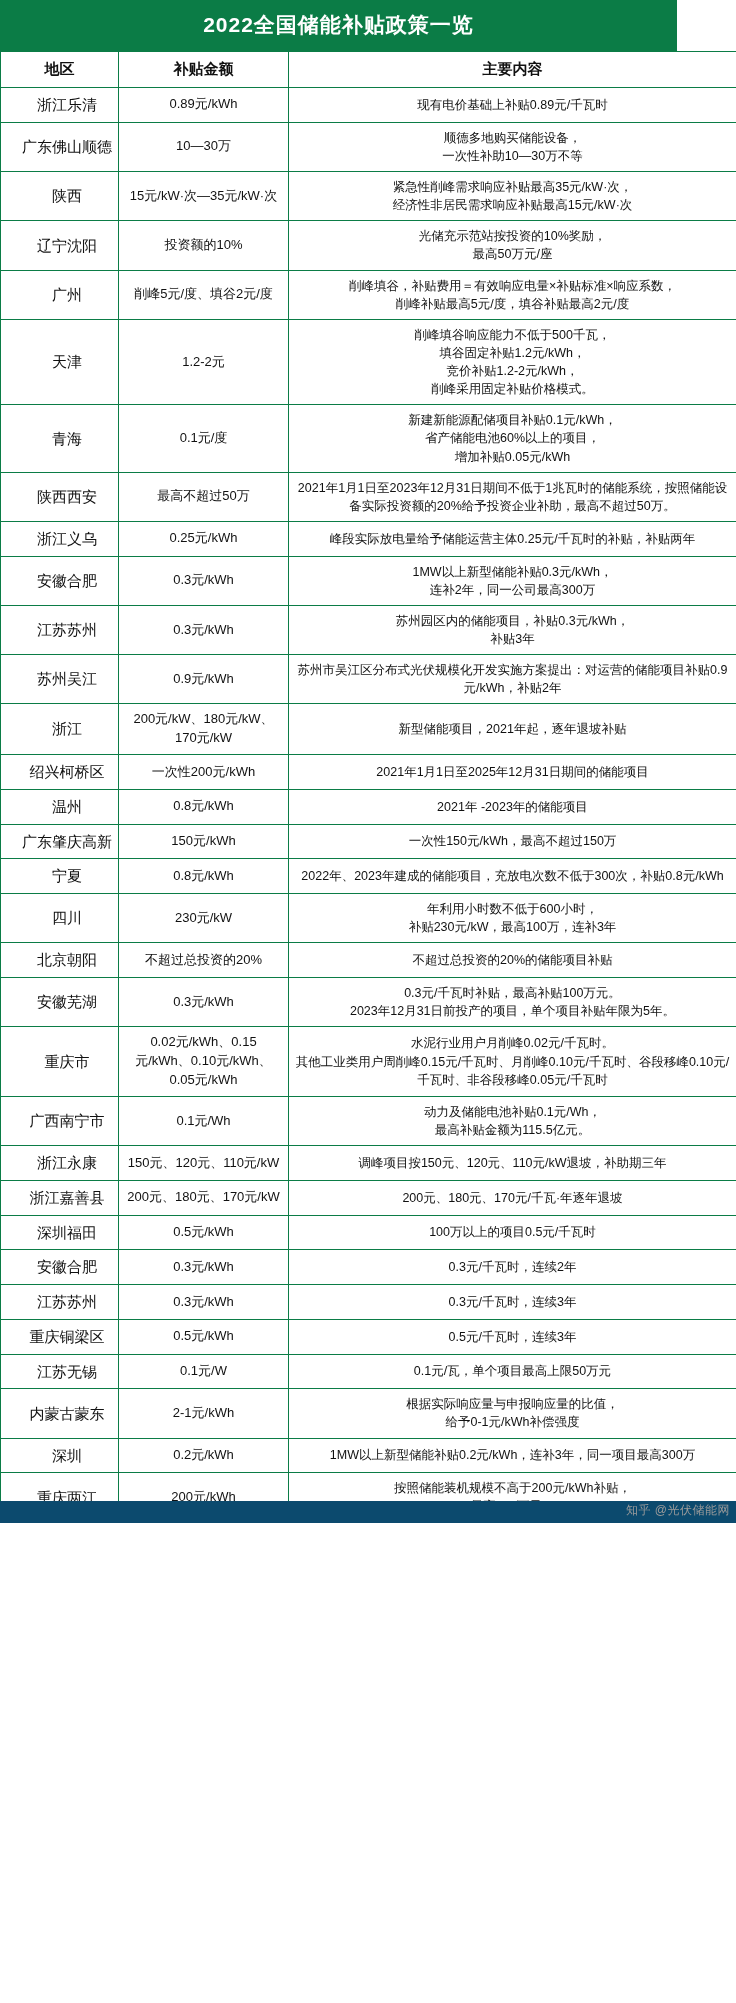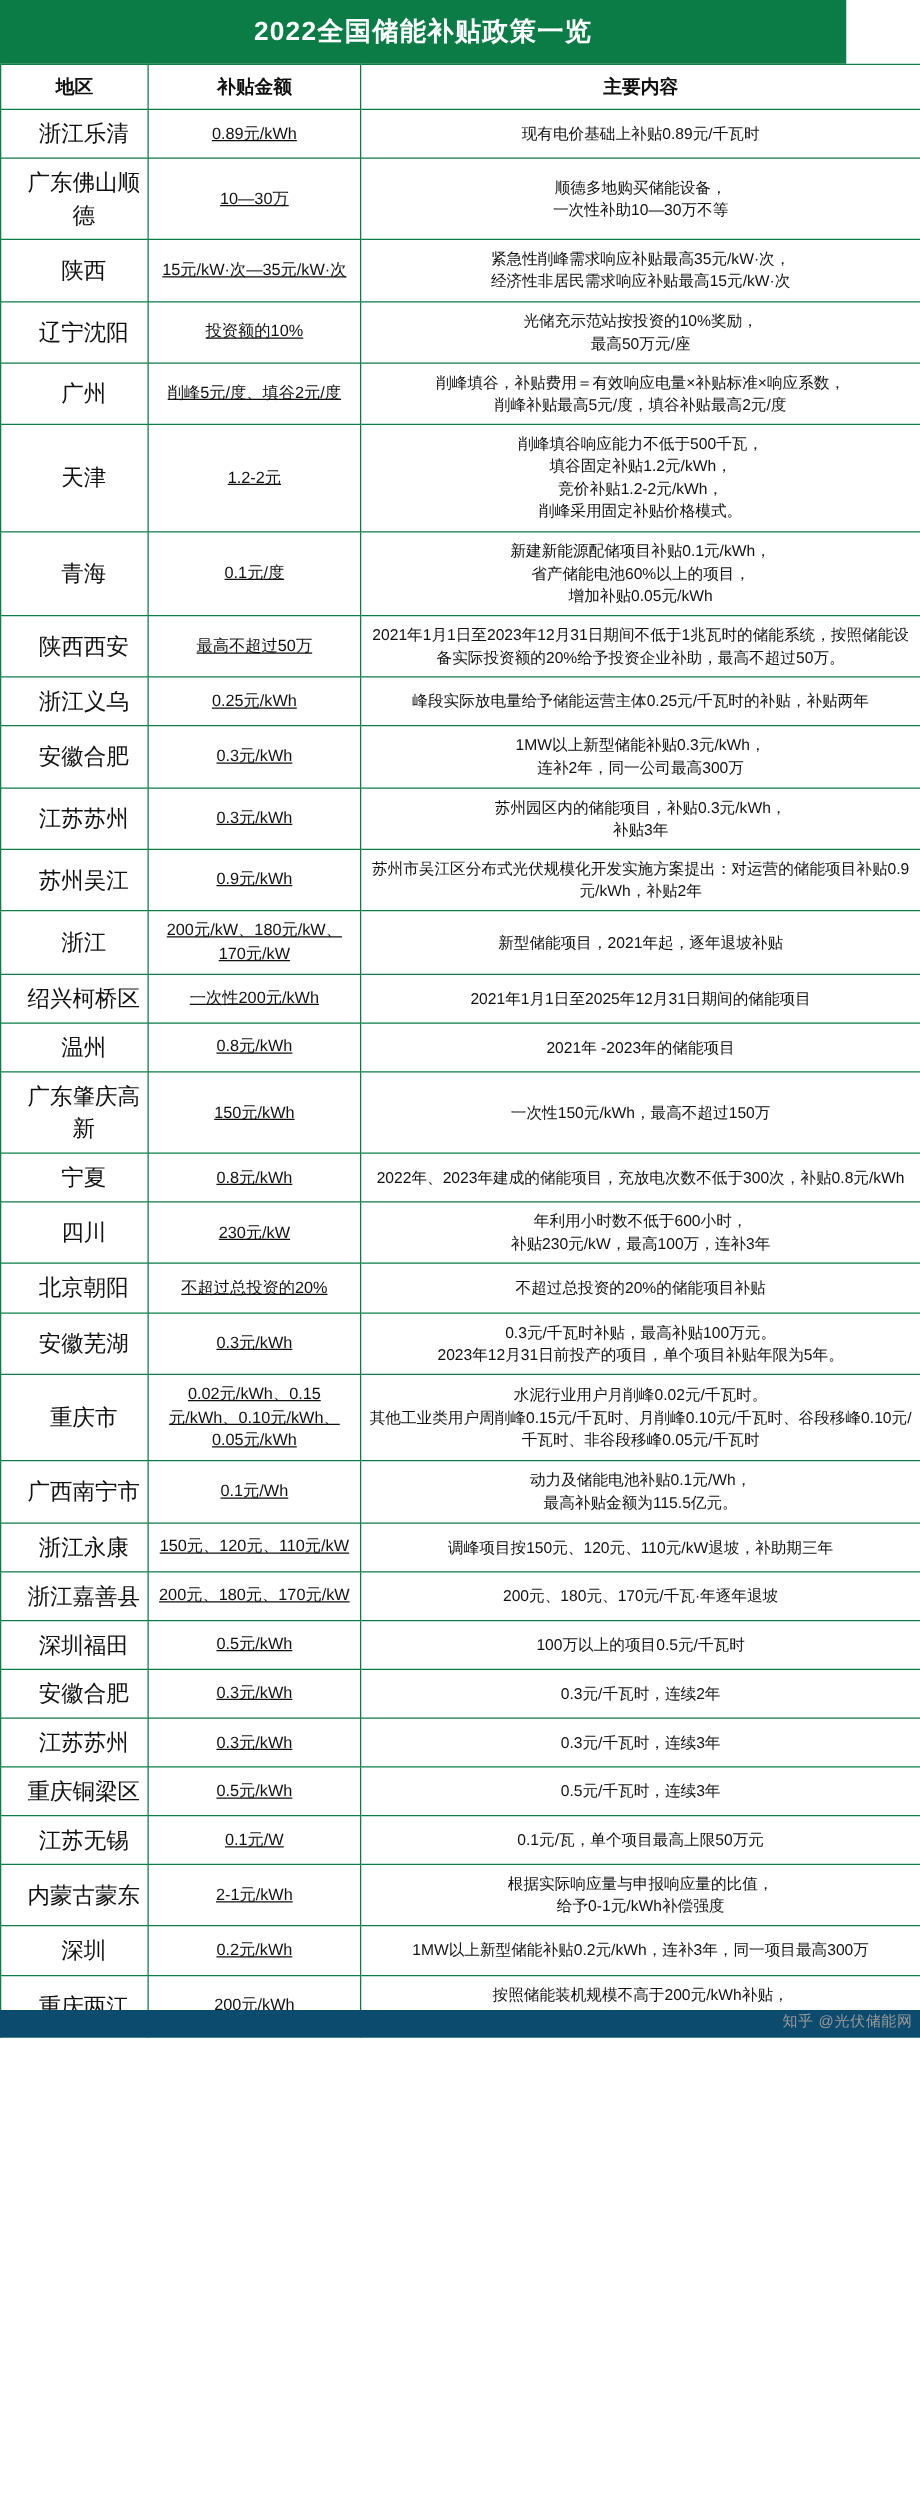--- a/index.html
+++ b/index.html
@@ -45,26 +45,25 @@
   table.policy td {
     border: 1px solid #0b7c46;
     text-align: center;
     vertical-align: middle;
     font-size: 13px;
     color: #111111;
     padding: 6px 5px;
     line-height: 1.45;
   }
   table.policy td.region {
-    font-size: 18px;
+    font-size: 15px;
     padding-left: 20px;
   }
   table.policy td.amount {
     font-size: 13px;
-    text-decoration: underline;
   }
   table.policy td.content {
     font-size: 12.5px;
   }
   .watermark {
     position: absolute;
     right: 6px;
     bottom: 4px;
     font-size: 12px;
     color: #9a9a9a;

